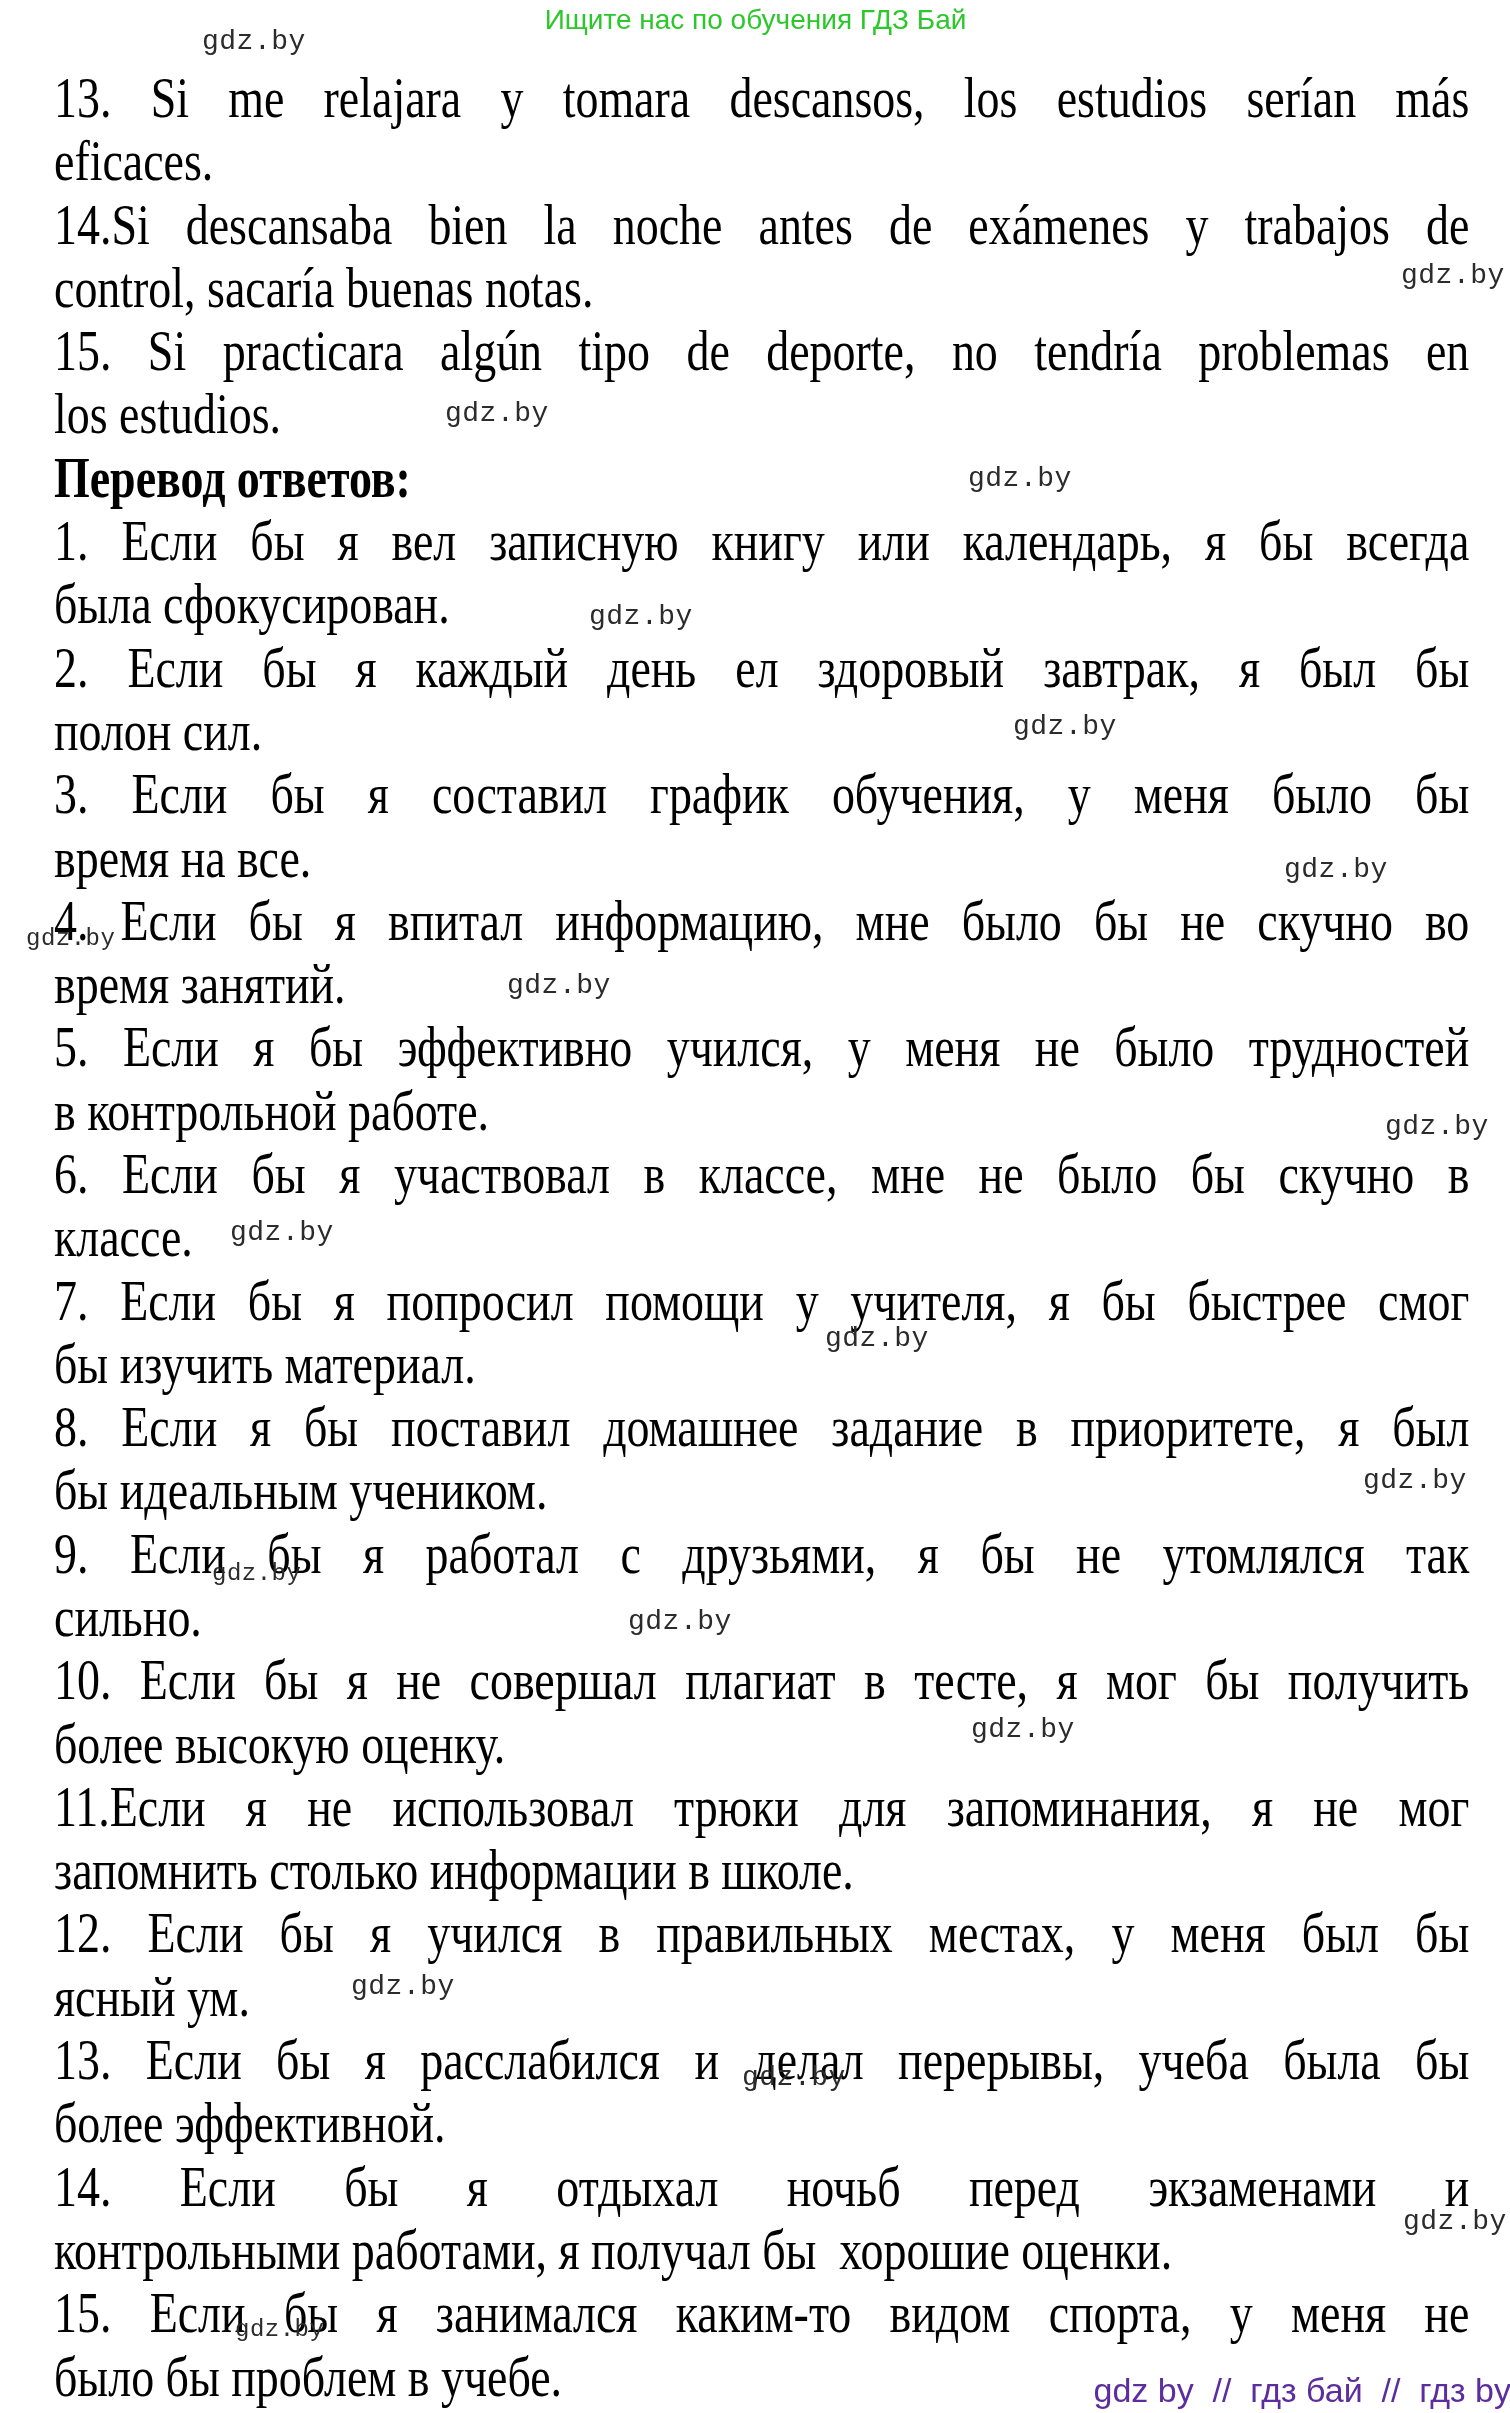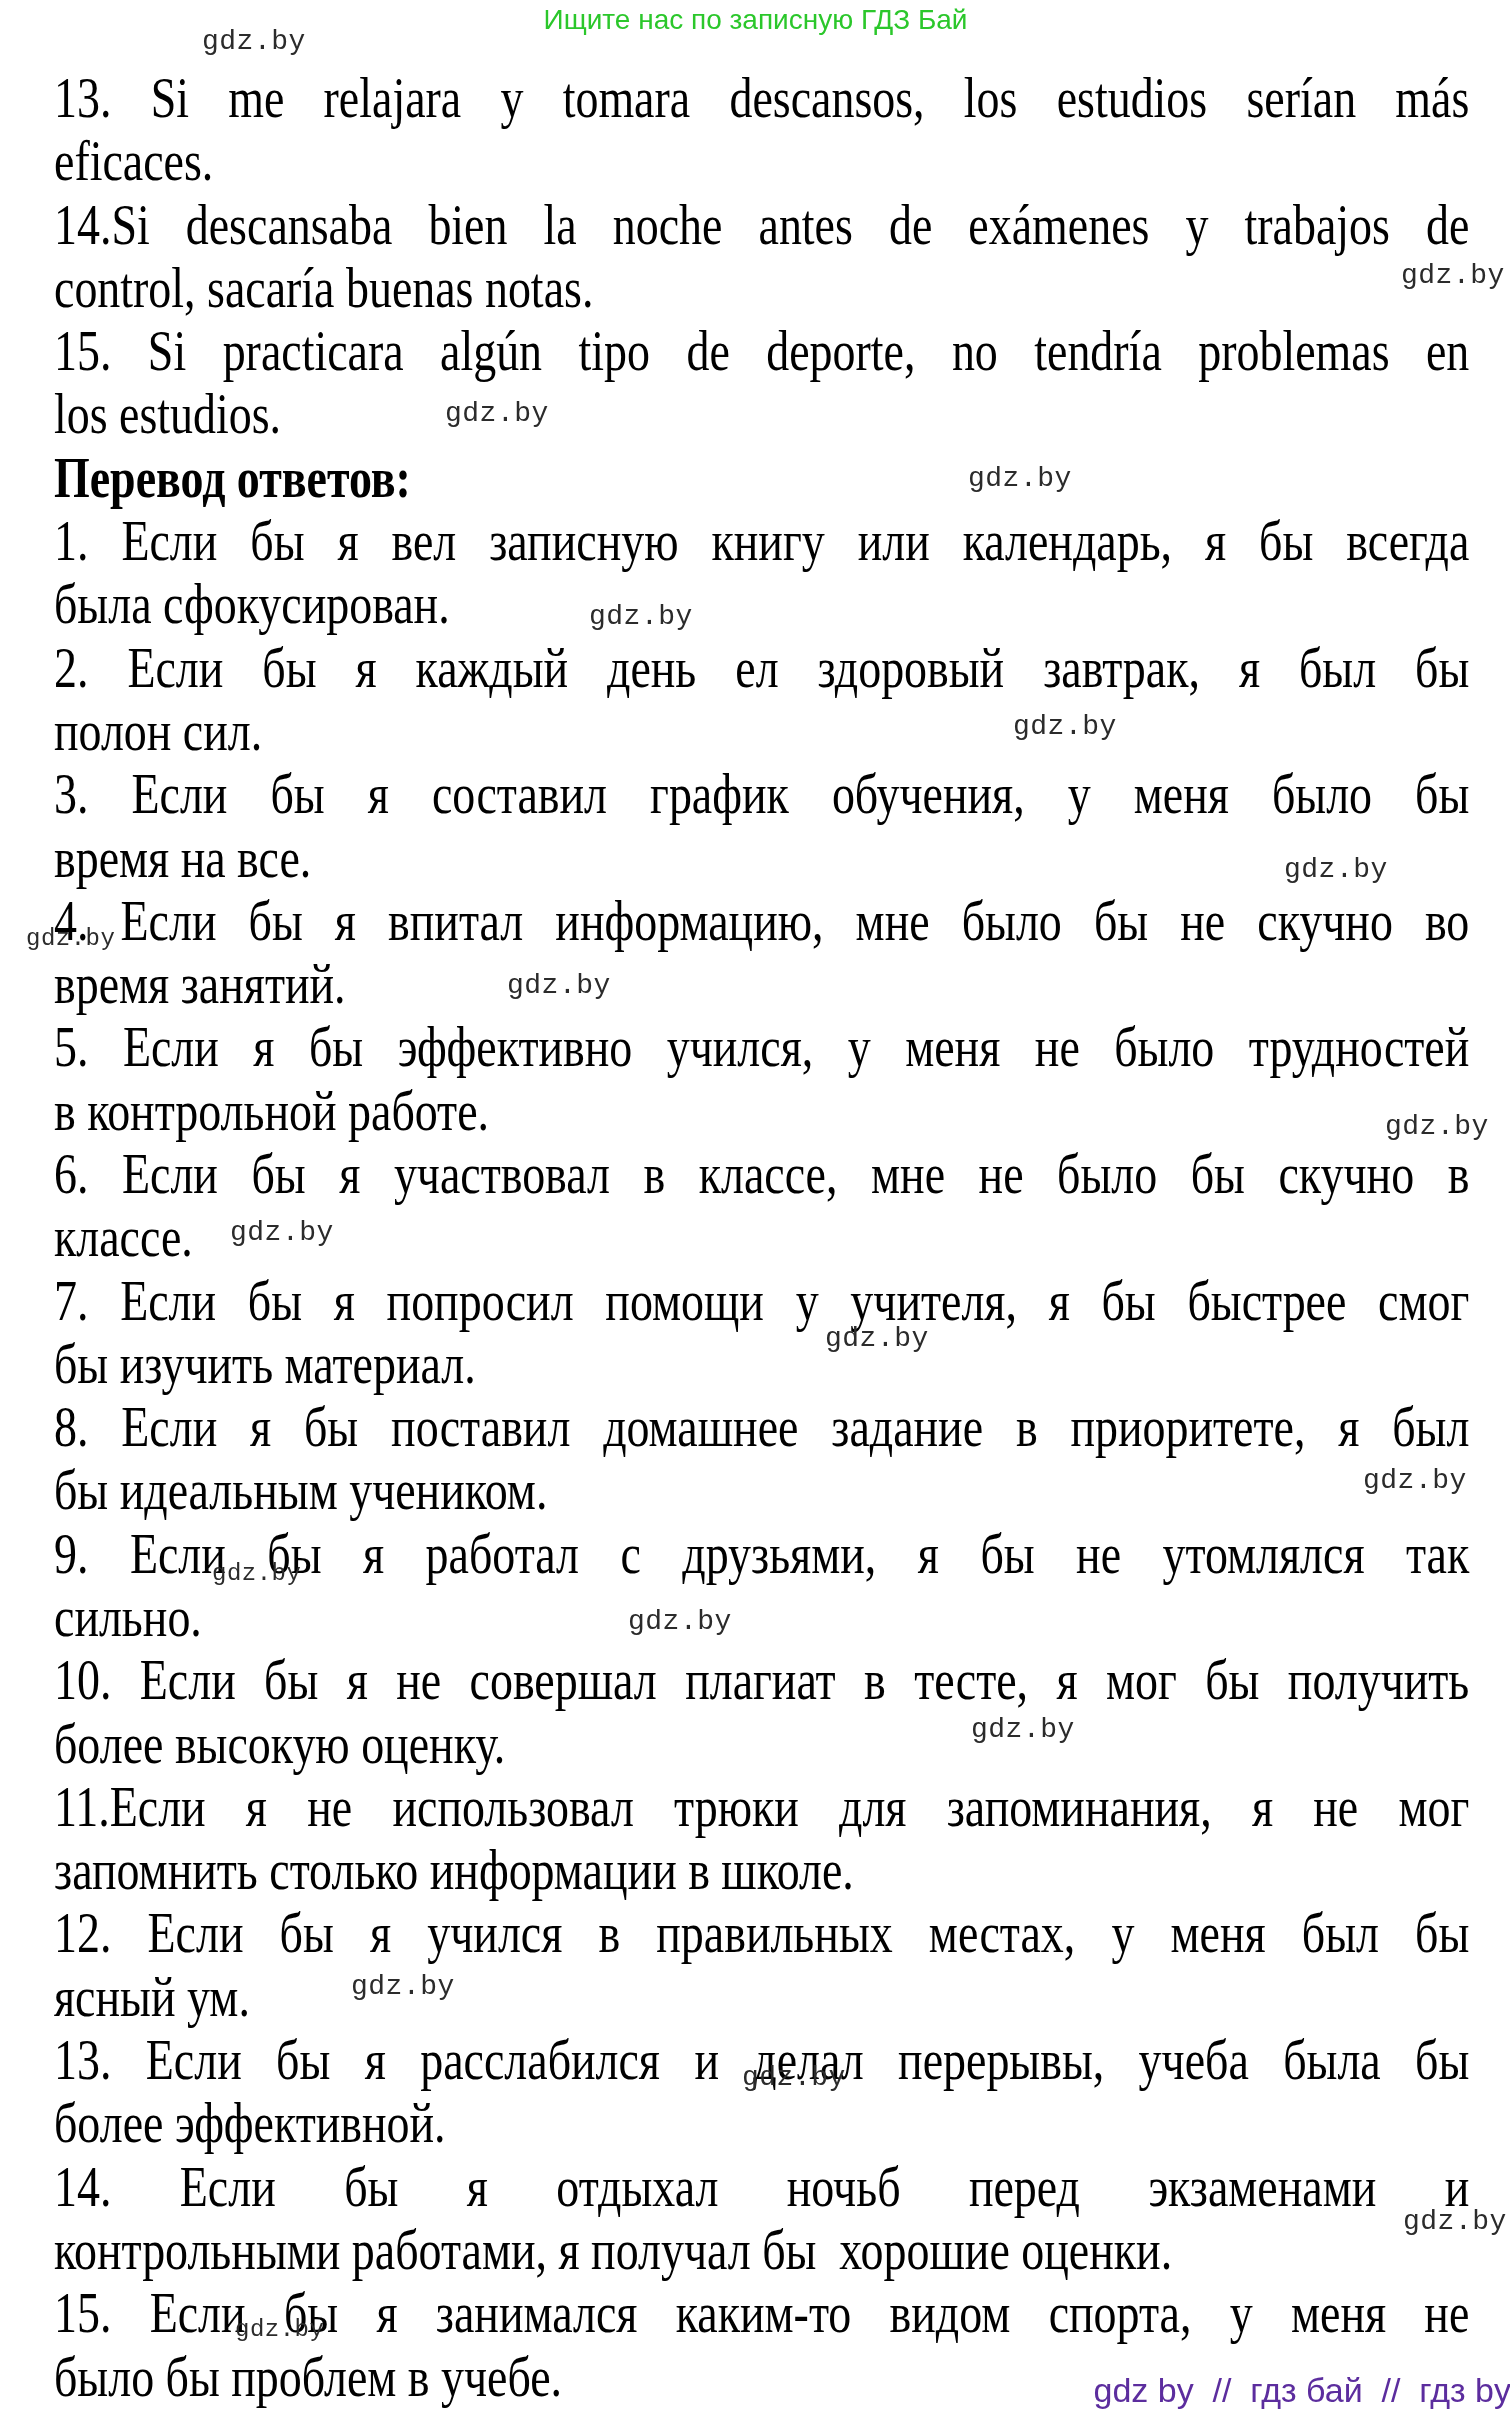--- a/index.html
+++ b/index.html
@@ -42,21 +42,21 @@
     text-align:right;
     font-family:"Liberation Sans", sans-serif;
     font-size:34px;line-height:37px;
     white-space:pre;
   }
 </style>
 </head>
 <body>
 
 <div id="page" style="background: rgb(255, 255, 255);">
-  <div class="header" style="color: rgb(43, 199, 43);">Ищите нас по записную ГДЗ Бай</div>
+  <div class="header" style="color: rgb(43, 199, 43);">Ищите нас по обучения ГДЗ Бай</div>
 
   <div id="lines">
       <div class="textline justify" style="top: 67px;">13. Si me relajara y tomara descansos, los estudios serían más</div>
       <div class="textline plain" style="top: 130px;">eficaces.</div>
       <div class="textline justify" style="top: 194px;">14.Si descansaba bien la noche antes de exámenes y trabajos de</div>
       <div class="textline plain" style="top: 257px;">control, sacaría buenas notas.</div>
       <div class="textline justify" style="top: 320px;">15. Si practicara algún tipo de deporte, no tendría problemas en</div>
       <div class="textline plain" style="top: 383px;">los estudios.</div>
       <div class="textline heading" style="top: 447px;">Перевод ответов:</div>
       <div class="textline justify" style="top: 510px;">1. Если бы я вел записную книгу или календарь, я бы всегда</div>

